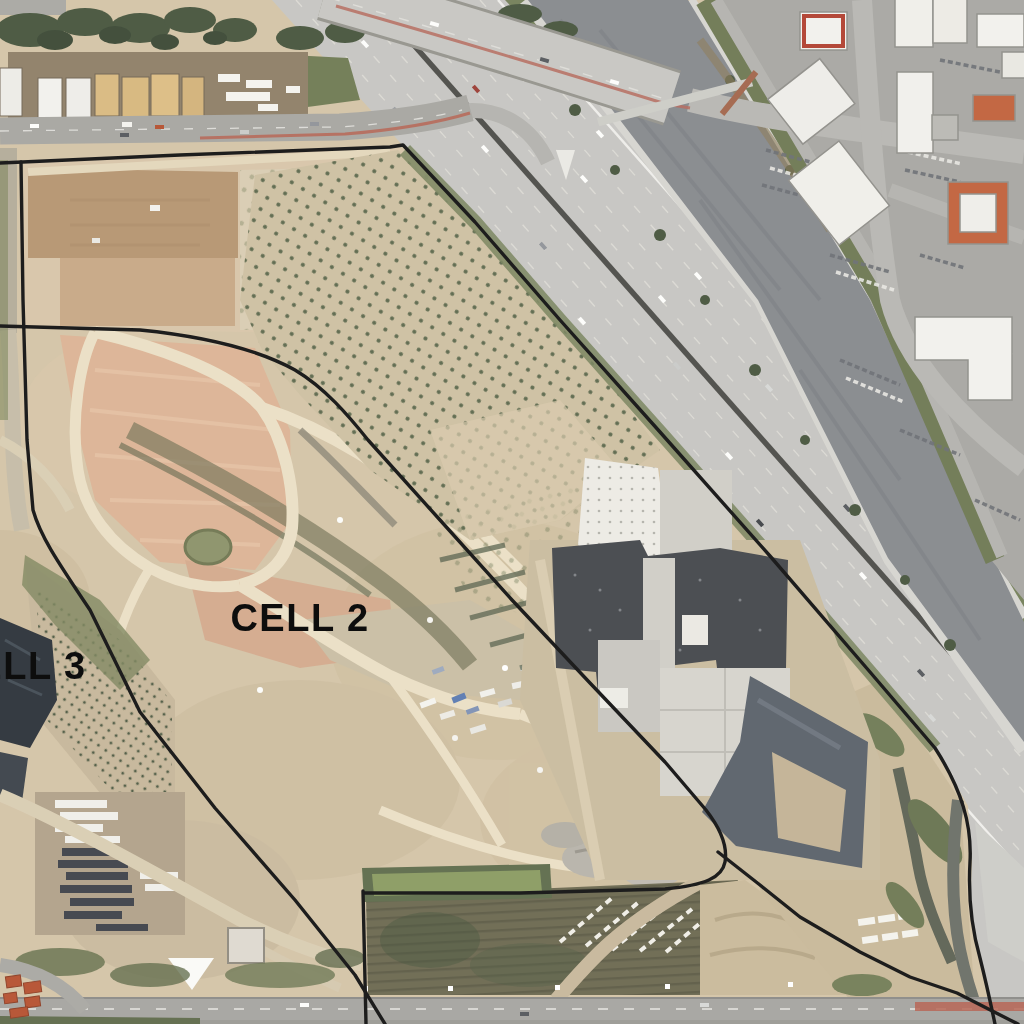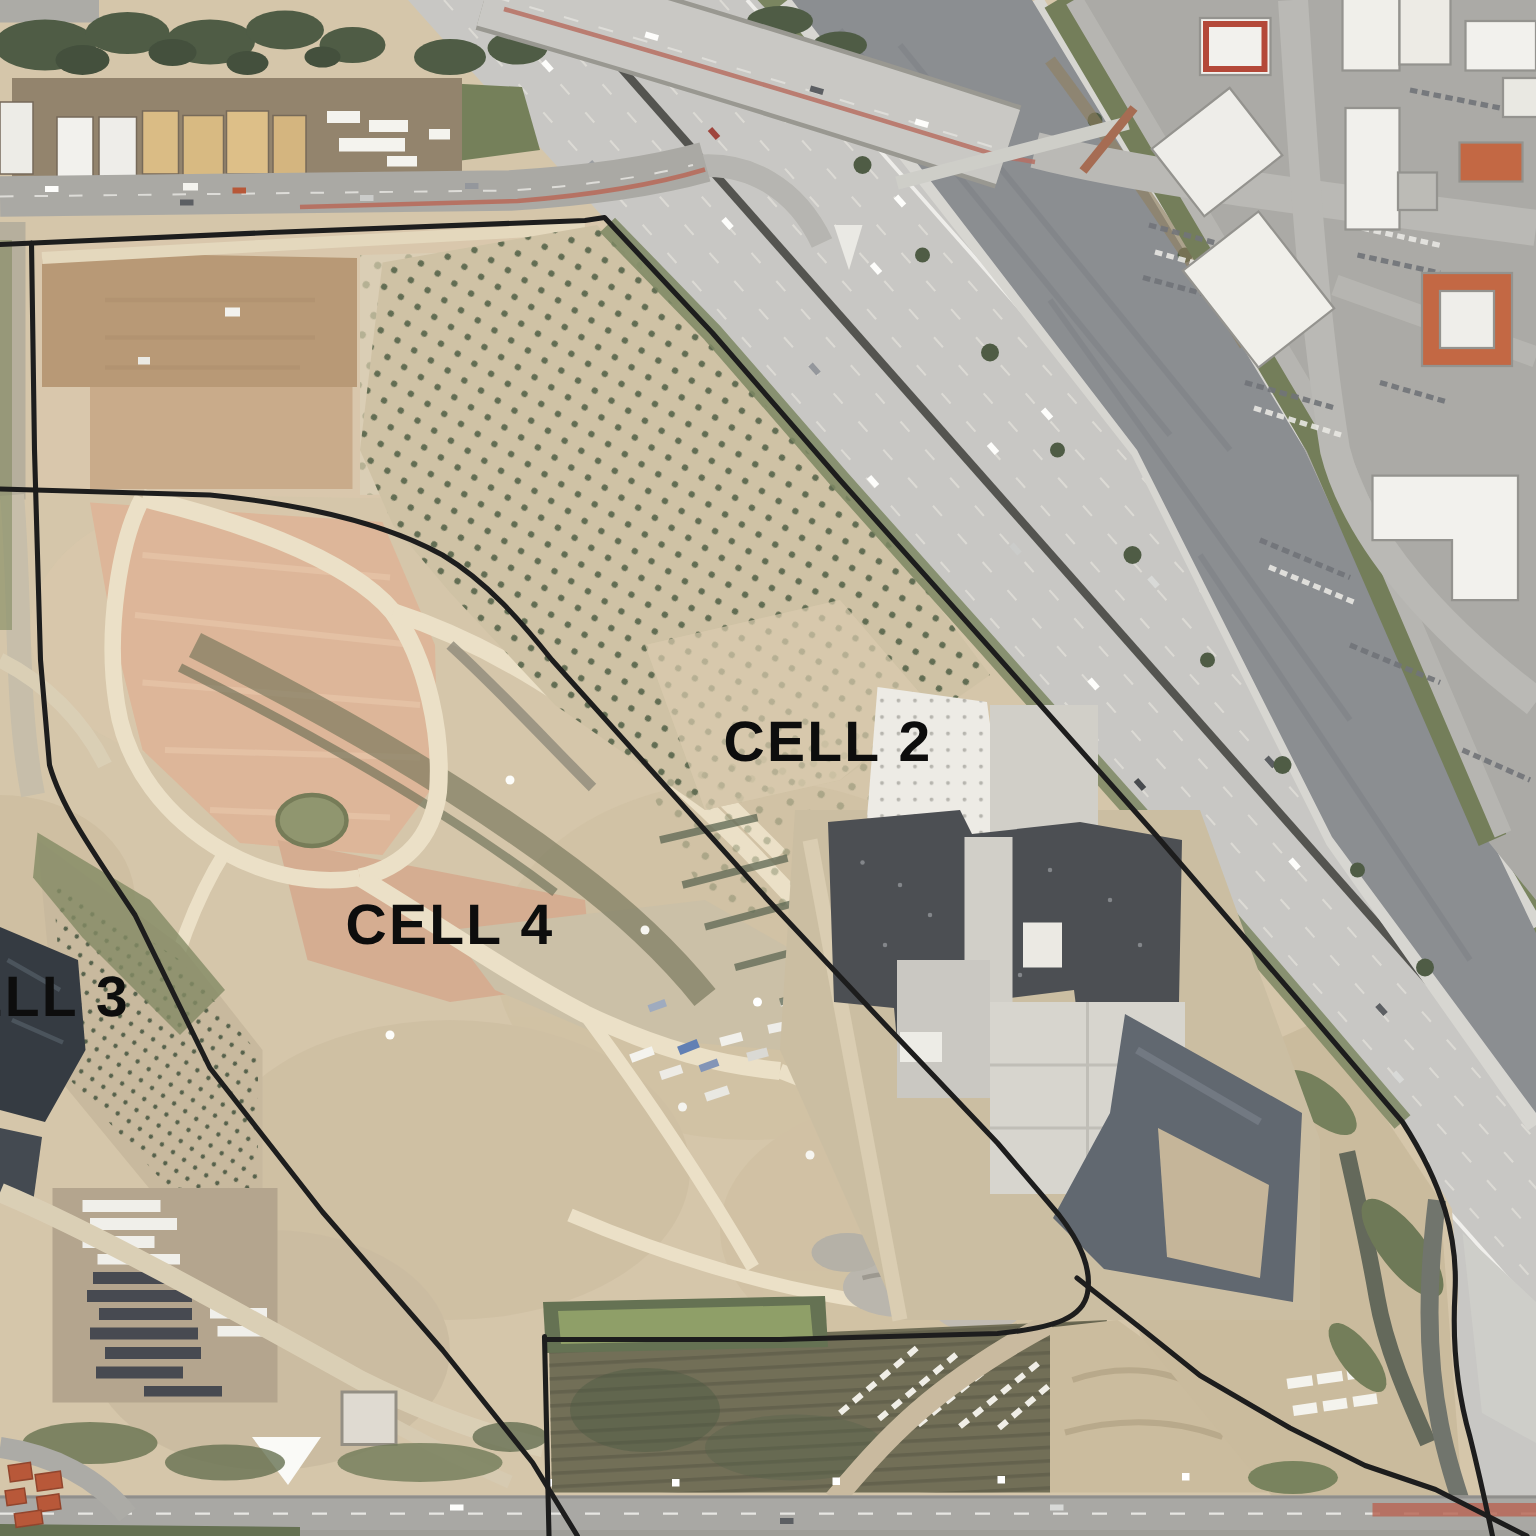--- a/index.html
+++ b/index.html
@@ -482,16 +482,15 @@
 
   <g stroke="#1d1d1d" stroke-width="3.4" fill="none" stroke-linejoin="round" stroke-linecap="round">
     <path d="M0,163 L180,155 L390,147 L403,145 L475,222 L560,320 L660,432 L770,556 L870,672 L935,748 C962,790 972,825 970,862 C968,898 972,930 980,958 C986,982 991,1005 995,1024"></path>
     <path d="M21,162 L23,300 L27,440 L33,510 C40,535 55,558 90,610 L140,712 L215,808 L295,900 L355,975 L385,1024"></path>
     <path d="M0,326 L140,330 C200,336 255,348 295,370 C325,388 348,415 368,440 L440,520 L512,600 L590,683 L665,762 L706,810 C720,828 728,845 725,862 C722,878 705,885 665,889 L520,893 L364,893"></path>
     <path d="M718,852 L760,885 L800,917 L860,952 L910,977 L957,993 L1010,1020 L1018,1024"></path>
     <path d="M363,891 L366,1024"></path>
   </g>
 </svg>
 
-<div class="cell-label" style="left:552px;top:496px;">CELL 2</div>
 <div class="cell-label" style="left:17px;top:666px;">CELL 3</div>
-<div class="cell-label" style="left:300px;top:618px;">CELL 4</div>
+<div class="cell-label" style="left:300px;top:618px;">CELL 2</div>
 </div>
 
 </body></html>

